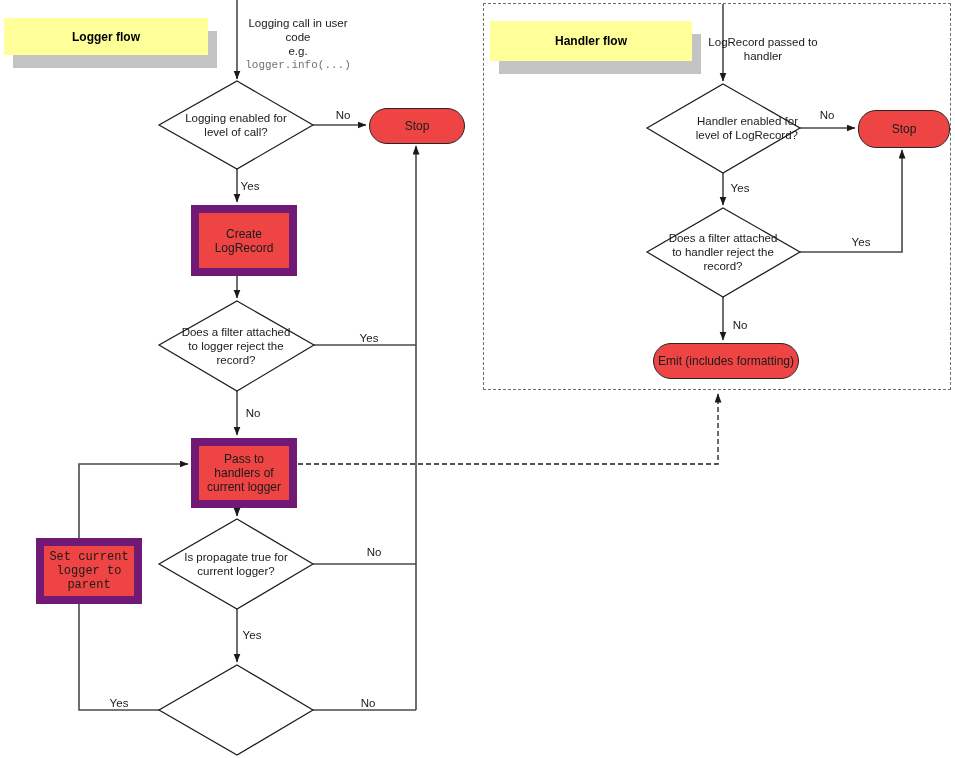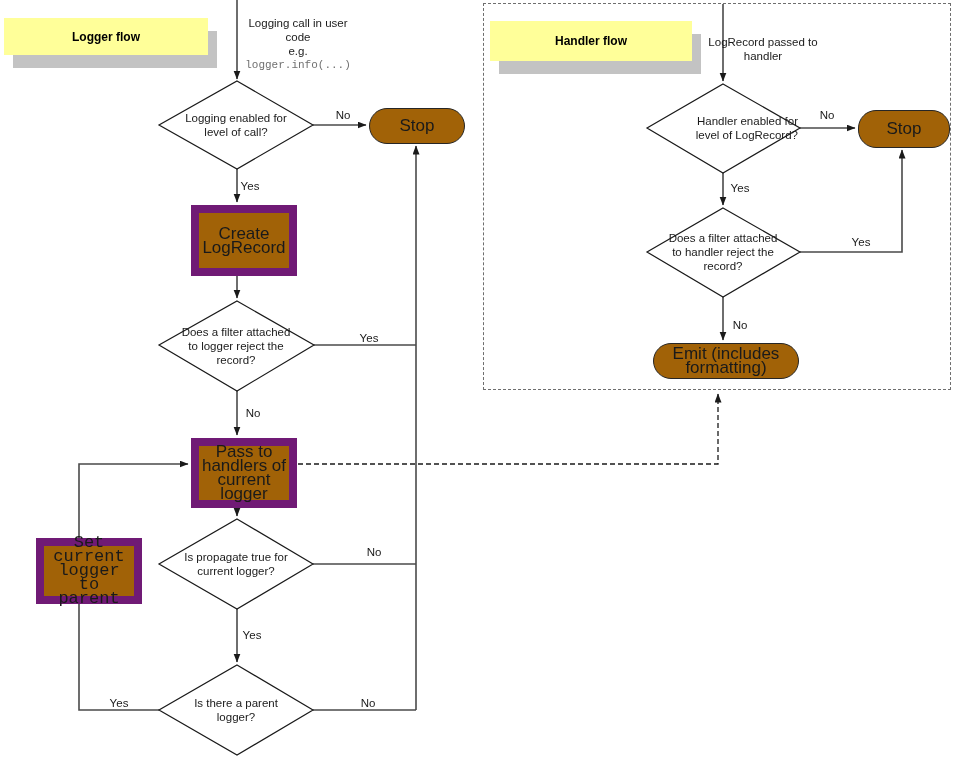--- a/index.html
+++ b/index.html
@@ -5,23 +5,23 @@
   html,body { margin:0; padding:0; background:#fff; }
   .canvas {
     position:relative; width:955px; height:758px; background:#ffffff;
     font-family:"Liberation Sans", sans-serif; color:#1a1a1a; overflow:hidden;
   }
   .dashed-box {
     position:absolute; z-index:0; border:1px dashed #6e6e6e; background:transparent;
   }
   svg.wires { position:absolute; left:0; top:0; z-index:1; }
   .box {
-    position:absolute; z-index:2; background:#a16207;
+    position:absolute; z-index:2; background:#ef4444;
     display:flex; align-items:center; justify-content:center;
-    text-align:center; white-space:pre-line; font-size:17px; line-height:14px;
+    text-align:center; white-space:pre-line; font-size:12px; line-height:14px;
   }
   .rect { border:8px solid #701a75; }
   .pill { border:1.5px solid #262626; border-radius:18px; }
   .sticky {
     position:absolute; z-index:2; background:#ffff99;
     box-shadow:9px 13px 0 #c3c3c3;
     display:flex; align-items:center; justify-content:center;
     font-weight:bold; font-size:12px; color:#000;
   }
   .node-text, .edge-label, .entry-label {
@@ -118,22 +118,20 @@
 
   <div class="box rect" style="left:191px; top:438px; width:90px; height:54px;">
     <span>Pass to
 handlers of
 current logger</span>
   </div>
 
   <div class="node-text" style="left:236px; top:564px; width:150px;">Is propagate true for
 current logger?</div>
 
-  <div class="node-text" style="left:236px; top:710px; width:130px;">Is there a parent
-logger?</div>
 
   <div class="box rect" style="left:36px; top:538px; width:90px; height:50px;font-family:Liberation Mono, monospace;">
     <span>Set current
 logger to parent</span>
   </div>
 
   <div class="edge-label" style="left:343px; top:115px;">No</div>
   <div class="edge-label" style="left:250px; top:186px;">Yes</div>
   <div class="edge-label" style="left:369px; top:338px;">Yes</div>
   <div class="edge-label" style="left:253px; top:413px;">No</div>

